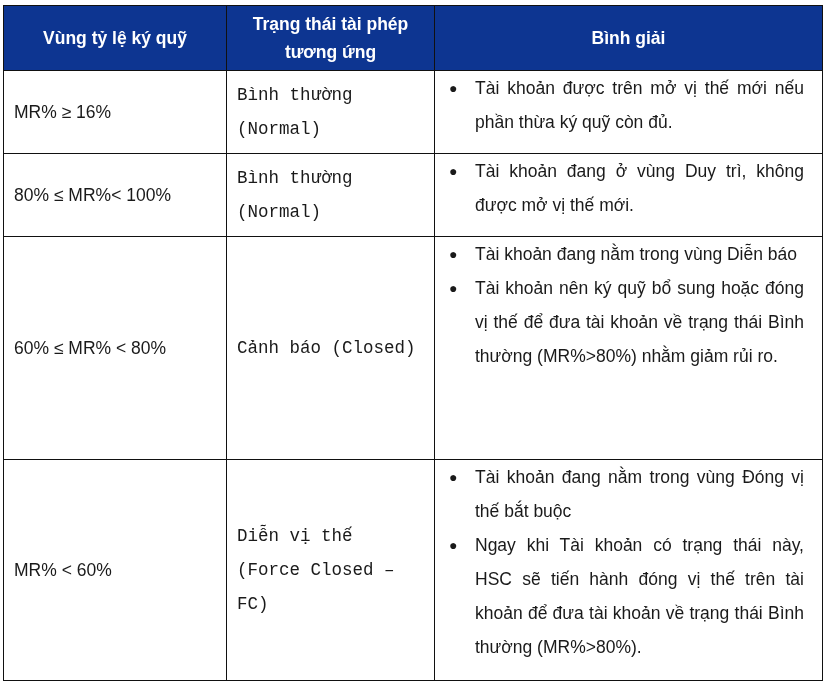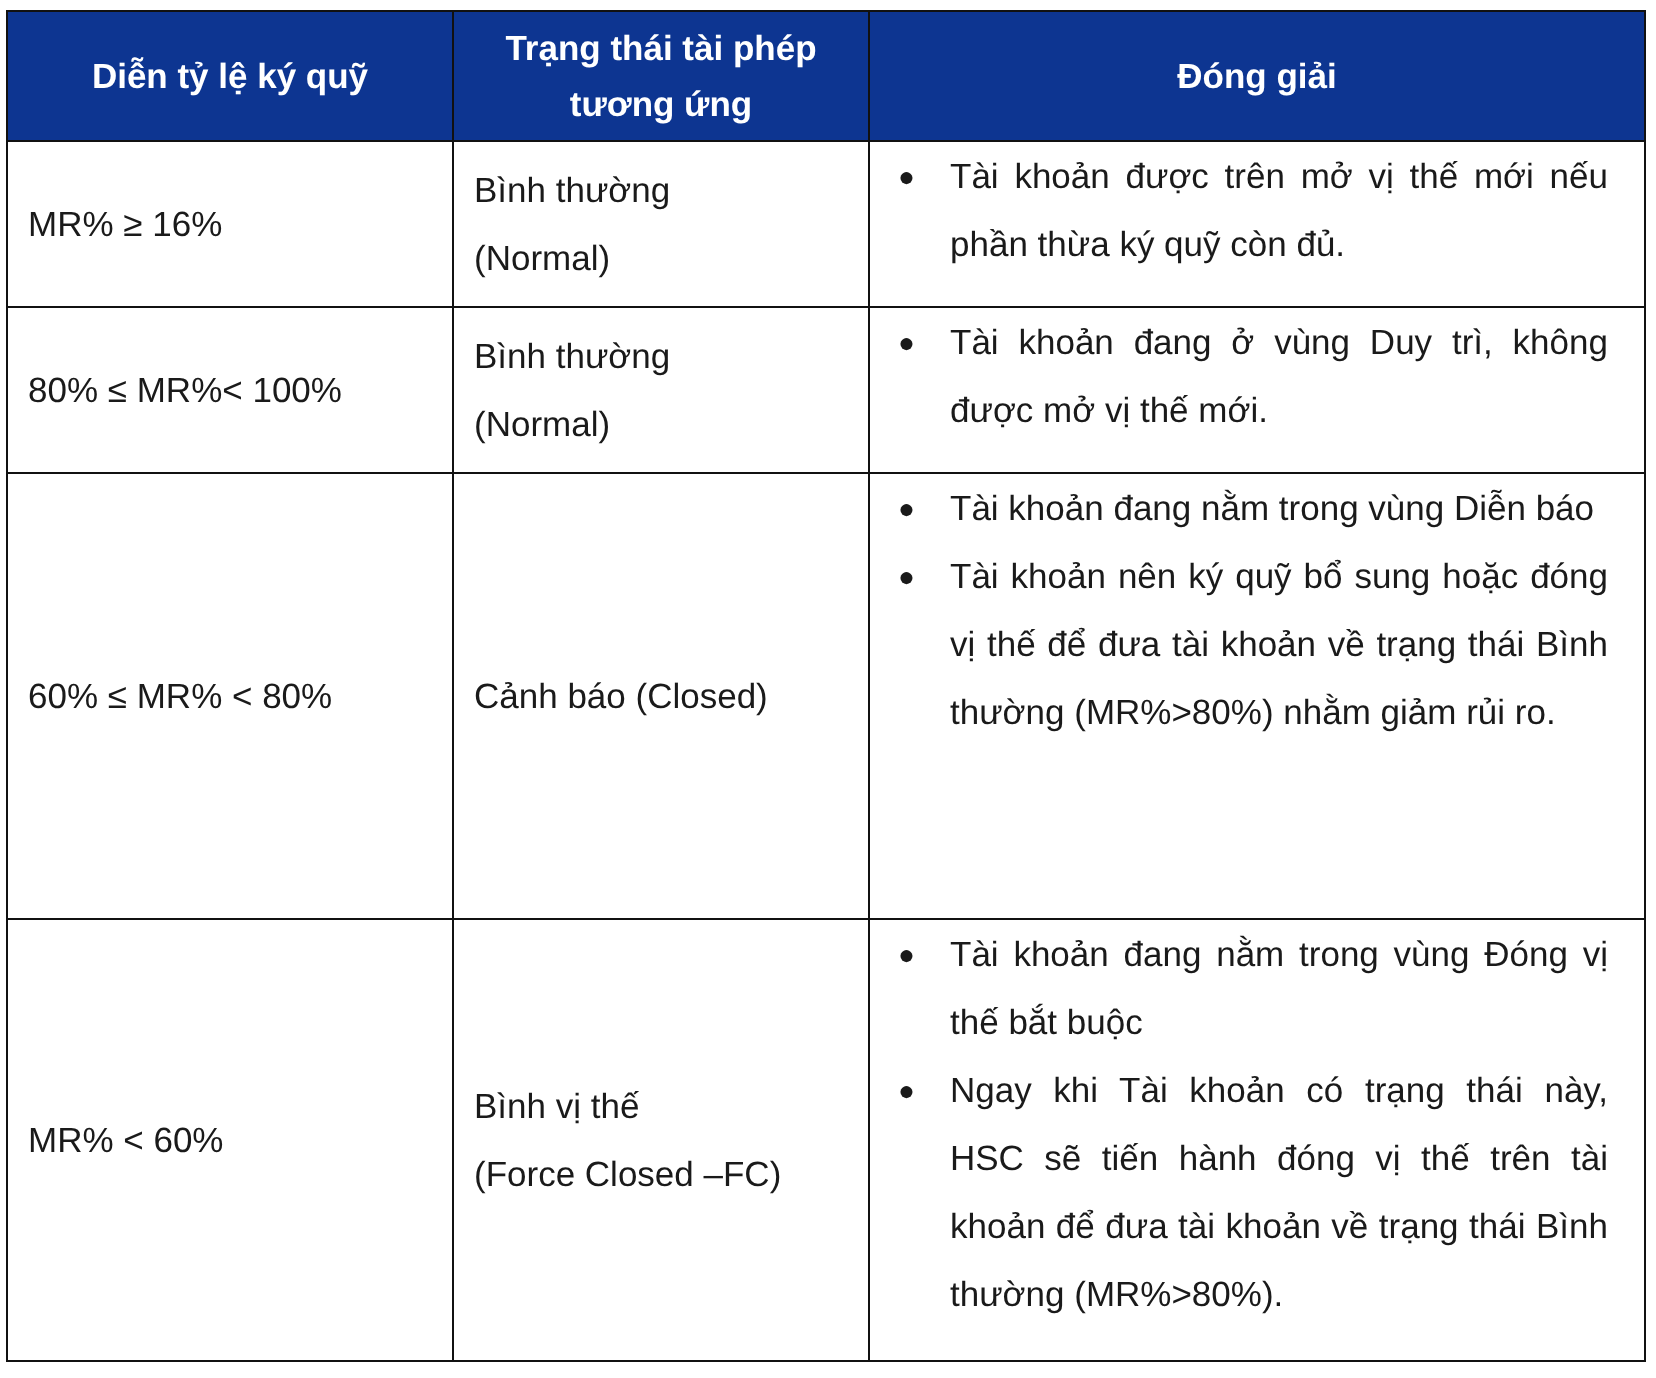--- a/index.html
+++ b/index.html
@@ -14,21 +14,21 @@
     }
     table.margin-table thead th {
       background: #0d3591; color: #ffffff; font-weight: bold;
       font-size: 17.5px; line-height: 28px; text-align: center;
       height: 64px; padding: 0 6px;
     }
     table.margin-table tbody td {
       font-size: 17.5px; line-height: 34px; padding: 0 10px;
     }
     td.col-zone { padding-left: 10px !important; }
-    td.col-state { padding-left: 10px !important; }
+    td.col-state { padding-left: 10px !important; font-family: Liberation Mono, monospace; }
     td.col-desc { padding: 0 18px 0 14px !important; }
     ul.desc-list { margin: 0; padding: 0; list-style: none; }
     ul.desc-list li {
       position: relative; padding-left: 26px; text-align: justify;
       text-align-last: left;
     }
     ul.desc-list li .bullet {
       position: absolute; left: 0; top: 0; width: 20px; text-align: left;
       font-size: 14px;
     }
@@ -43,23 +43,23 @@
 <body>
 
 <table class="margin-table">
   <colgroup>
     <col style="width:223px">
     <col style="width:208px">
     <col style="width:388px">
   </colgroup>
   <thead>
     <tr>
-      <th>Diễn tỷ lệ ký quỹ</th>
+      <th>Vùng tỷ lệ ký quỹ</th>
       <th>Trạng thái tài phép tương ứng</th>
-      <th>Đóng giải</th>
+      <th>Bình giải</th>
     </tr>
   </thead>
   <tbody>
     <tr class="r1">
       <td class="col-zone">MR% ≥ 16%</td>
       <td class="col-state">
         <span class="state-line">Bình thường</span>
         <span class="state-line">(Normal)</span>
       </td>
       <td class="col-desc">
@@ -88,21 +88,21 @@
       <td class="col-desc">
         <ul class="desc-list">
           <li><span class="bullet">●</span><span>Tài khoản đang nằm trong vùng Diễn báo</span></li>
           <li><span class="bullet">●</span><span>Tài khoản nên ký quỹ bổ sung hoặc đóng vị thế để đưa tài khoản về trạng thái Bình thường (MR%&gt;80%) nhằm giảm rủi ro.</span></li>
         </ul>
       </td>
     </tr>
     <tr class="r4">
       <td class="col-zone">MR% &lt; 60%</td>
       <td class="col-state">
-        <span class="state-line">Bình vị thế</span>
+        <span class="state-line">Diễn vị thế</span>
         <span class="state-line">(Force Closed –FC)</span>
       </td>
       <td class="col-desc">
         <ul class="desc-list">
           <li><span class="bullet">●</span><span>Tài khoản đang nằm trong vùng Đóng vị thế bắt buộc</span></li>
           <li><span class="bullet">●</span><span>Ngay khi Tài khoản có trạng thái này, HSC sẽ tiến hành đóng vị thế trên tài khoản để đưa tài khoản về trạng thái Bình thường (MR%&gt;80%).</span></li>
         </ul>
       </td>
     </tr>
   </tbody>

